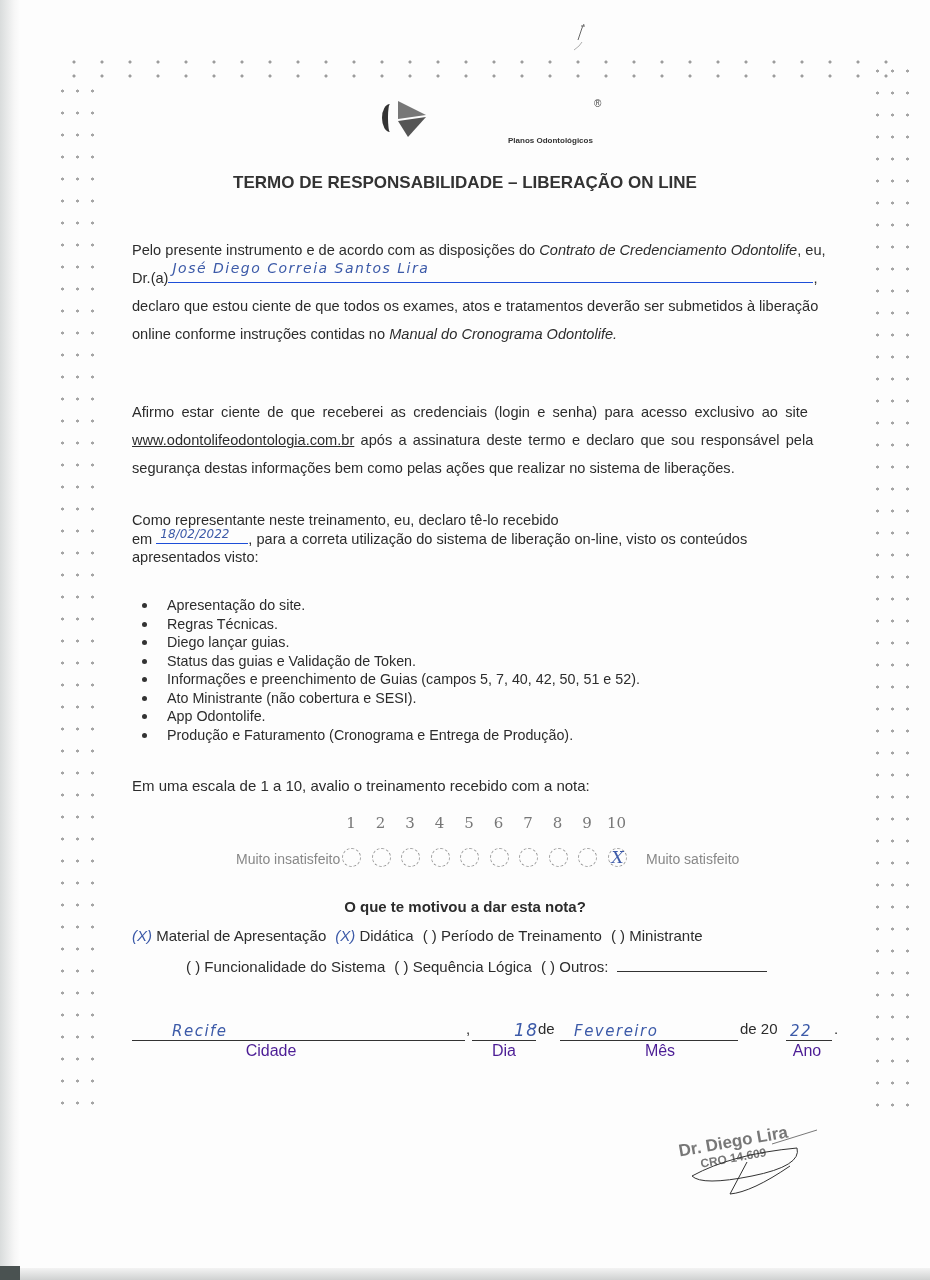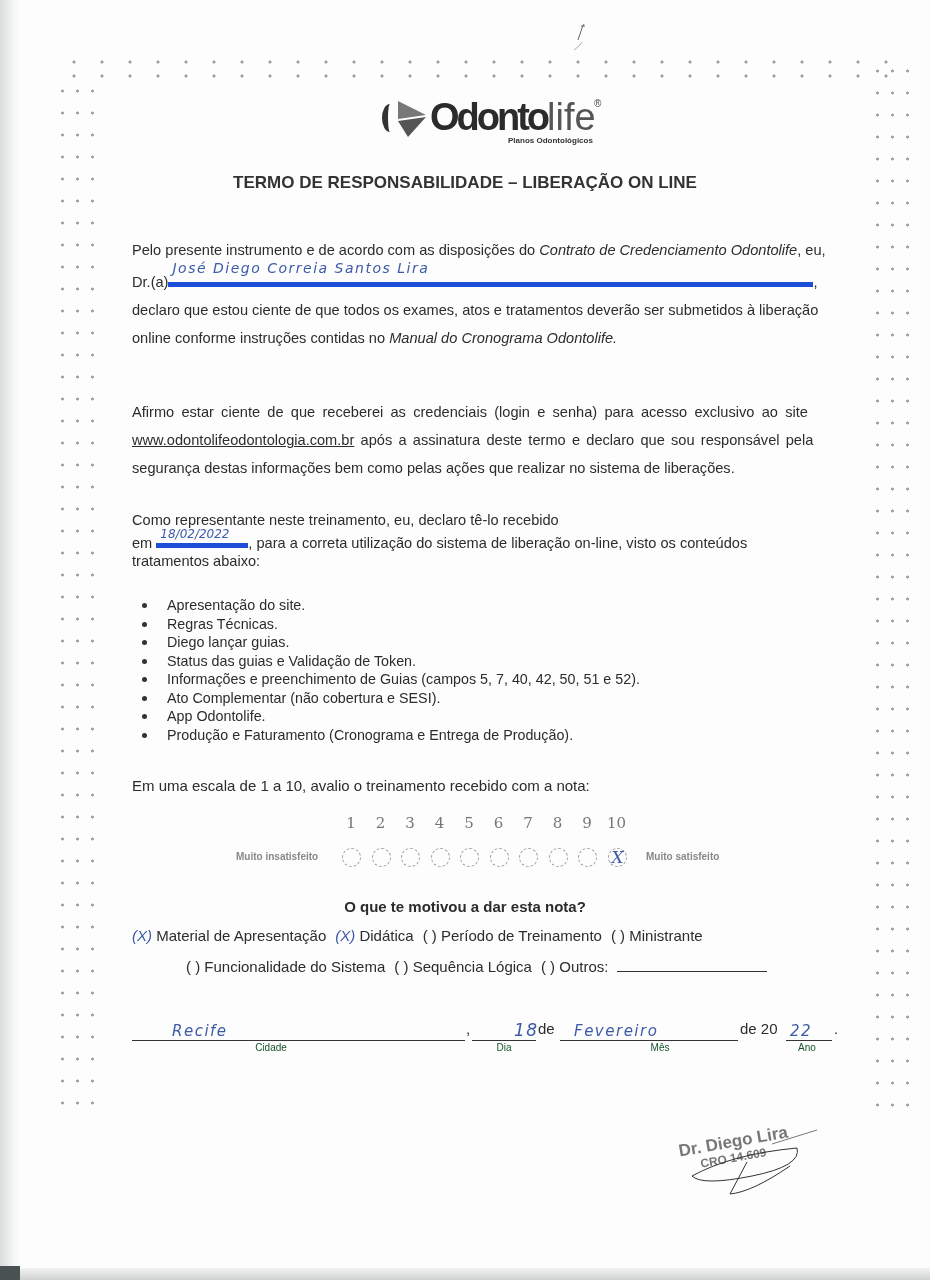--- a/index.html
+++ b/index.html
@@ -38,49 +38,49 @@
   .logo-word .light { font-weight: normal; letter-spacing: 0; color: #555; }
   .logo-reg { position: absolute; left: 214px; top: 2px; font-size: 10px; color: #444; }
   .logo-tag { position: absolute; left: 128px; top: 40px; font-size: 8px; font-weight: bold; color: #333; }
 
   .title { position: absolute; left: 0; right: 0; top: 173px; text-align: center;
     font-size: 17px; font-weight: bold; color: #333; }
 
   .para { position: absolute; left: 132px; width: 706px; font-size: 14.6px; line-height: 28px; color: #2c2c2c; }
   .line { white-space: nowrap; }
   em { font-style: italic; }
-  .blank { display: inline-block; border-bottom: 5px solid #1d4ed8; vertical-align: baseline; position: relative; height: 18px; }
+  .blank { display: inline-block; border-bottom: 1px solid #1d4ed8; vertical-align: baseline; position: relative; height: 18px; }
   .hand { font-family: "DejaVu Sans", sans-serif; font-style: italic; color: #3c5aa8;
     font-size: 14px; letter-spacing: 1.5px; position: absolute; left: 4px; bottom: 0; white-space: nowrap; font-weight: normal; }
   .link { text-decoration: underline; }
 
   .bullets { position: absolute; left: 140px; top: 596px; margin: 0; padding: 0; list-style: none;
     font-size: 14.3px; line-height: 18.5px; color: #2c2c2c; }
   .bullets li { position: relative; padding-left: 27px; }
   .bullets li::before { content: ""; position: absolute; left: 2px; top: 7px; width: 5px; height: 5px; border-radius: 50%; background: #333; }
 
   .rating-prompt { position: absolute; left: 132px; top: 777px; font-size: 15px; color: #2c2c2c; }
   .scale { position: absolute; left: 236px; top: 814px; width: 520px; height: 60px; }
   .scale-num { position: absolute; top: 0; width: 26px; text-align: center; font-size: 15px; color: #777;
     font-family: "DejaVu Serif", serif; }
   .scale-circle { position: absolute; top: 34px; width: 19px; height: 19px; border: 1px dashed #999; border-radius: 50%; background: transparent; cursor: pointer; padding: 0; }
   .scale-circle.marked::after { content: "X"; position: absolute; left: 3px; top: -2px; font-family: "DejaVu Serif", serif; font-style: italic; color: #3c5aa8; font-size: 17px; }
-  .scale-label { position: absolute; top: 37px; font-size: 10px; color: #888; white-space: nowrap; font-weight: bold; }
+  .scale-label { position: absolute; top: 37px; font-size: 14px; color: #888; white-space: nowrap; }
 
   .motivo-title { position: absolute; left: 0; right: 0; top: 898px; text-align: center; font-size: 15px; font-weight: bold; color: #2c2c2c; }
   .options { position: absolute; font-size: 15px; color: #2c2c2c; white-space: nowrap; }
   .opt { margin-right: 9px; cursor: pointer; }
   .box { display: inline-block; min-width: 12px; }
   .box.checked { color: #3c5aa8; font-style: italic; }
   .outros-line { display: inline-block; width: 150px; border-bottom: 1px solid #333; height: 14px; }
 
   .sig-row { position: absolute; left: 132px; top: 1012px; width: 710px; height: 50px; font-size: 15px; }
   .sig-field { position: absolute; top: 8px; border-bottom: 1px solid #333; height: 20px; }
   .sig-field .hand { font-size: 15px; }
-  .sig-caption { position: absolute; top: 30px; font-size: 10px; color: #14532d; text-align: center; }
+  .sig-caption { position: absolute; top: 30px; font-size: 16px; color: #4c1d95; text-align: center; }
   .sig-text { position: absolute; top: 8px; font-size: 15px; color: #2c2c2c; }
 
   .stamp { position: absolute; left: 672px; top: 1126px; width: 160px; height: 80px; }
   .stamp-name { position: absolute; left: 6px; top: 6px; font-size: 17px; font-weight: bold; color: #777; transform: rotate(-10deg); white-space: nowrap; }
   .stamp-cro { position: absolute; left: 28px; top: 25px; font-size: 12px; font-weight: bold; color: #777; transform: rotate(-10deg); white-space: nowrap; }
 </style>
 </head>
 <body>
 
 <div class="page-edge-left"></div>
@@ -94,23 +94,20 @@
   <path d="M12 2 L10 6 M9 4 L13 4 M10 6 L6 18" stroke="#666" stroke-width="1" fill="none"></path>
   <path d="M2 28 Q8 24 10 20" stroke="#999" stroke-width="0.8" fill="none"></path>
 </svg>
 
 <div class="logo">
   <div class="logo-paren"></div>
   <svg class="logo-mark" width="34" height="40" viewBox="0 0 34 40">
     <polygon points="4,2 32,16 4,20" fill="#777"></polygon>
     <polygon points="4,22 32,18 14,38" fill="#555"></polygon>
   </svg>
-  <div class="logo-word">
-    <span>Odonto</span><span class="light">life</span>
-  </div>
   <span class="logo-reg">®</span>
   <span class="logo-tag">Planos Odontológicos</span>
 </div>
 
 <div class="title">TERMO DE RESPONSABILIDADE – LIBERAÇÃO ON LINE</div>
 
 <div class="para" style="top:236px;">
   <div class="line">
     <span>Pelo presente instrumento e de acordo com as disposições do</span>
     <em>Contrato de Credenciamento  Odontolife</em><span>,  eu,</span>
@@ -135,30 +132,30 @@
 
 <div class="para" style="top:511px; line-height:18px;">
   <div class="line">
     <span>Como representante neste treinamento, eu,</span>
     <span>declaro tê-lo recebido</span>
   </div>
   <div class="line">
     <span>em</span>
     <span class="blank" style="width:92px; height:14px;"><span class="hand" style="font-size:12px; letter-spacing:0;margin-top:20px;">18/02/2022</span></span><span>,  para a correta utilização do sistema de liberação on-line, visto os conteúdos</span>
   </div>
-  <div class="line">tratamentos abaixo:</div>
+  <div class="line">apresentados visto:</div>
 </div>
 
 <ul class="bullets">
   <li>Apresentação do site.</li>
   <li>Regras Técnicas.</li>
   <li>Diego lançar guias.</li>
   <li>Status das guias e Validação de Token.</li>
   <li>Informações e preenchimento de Guias (campos 5, 7, 40, 42, 50, 51 e 52).</li>
-  <li>Ato Complementar (não cobertura e SESI).</li>
+  <li>Ato Ministrante (não cobertura e SESI).</li>
   <li>App Odontolife.</li>
   <li>Produção e Faturamento (Cronograma e Entrega de Produção).</li>
 </ul>
 
 <div class="rating-prompt">Em uma escala de 1 a 10, avalio o treinamento recebido com a nota:</div>
 <div class="scale" id="scale">
   <span class="scale-label" style="left:0;">Muito insatisfeito</span>
   <span class="scale-label" style="left:410px;">Muito satisfeito</span>
 <span class="scale-num" style="left: 102px;">1</span>
     <button class="scale-circle" style="left: 106px;"></button>

